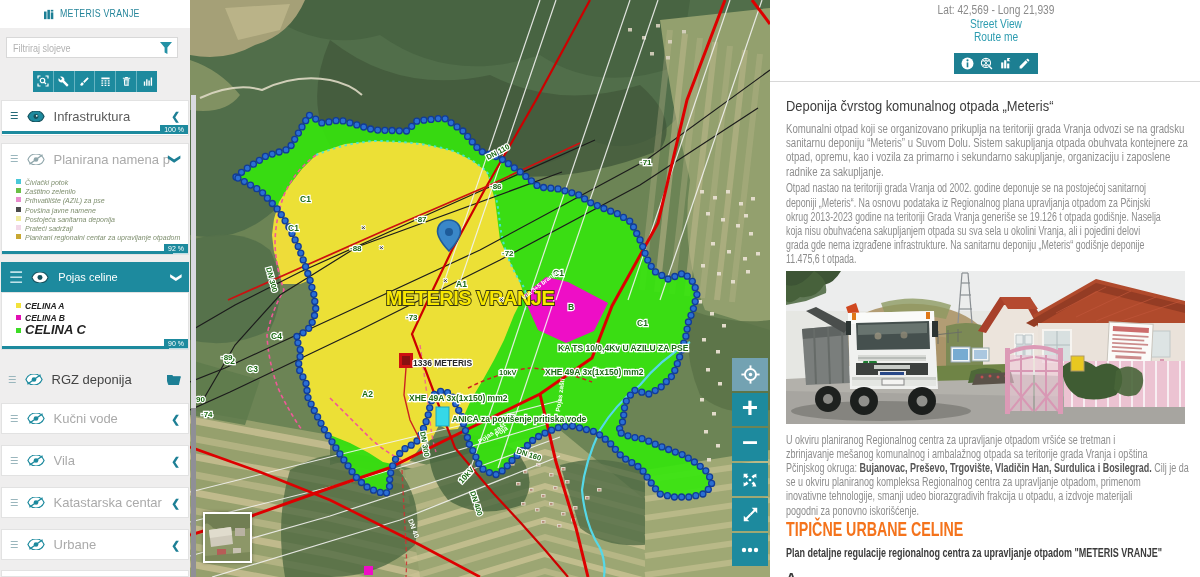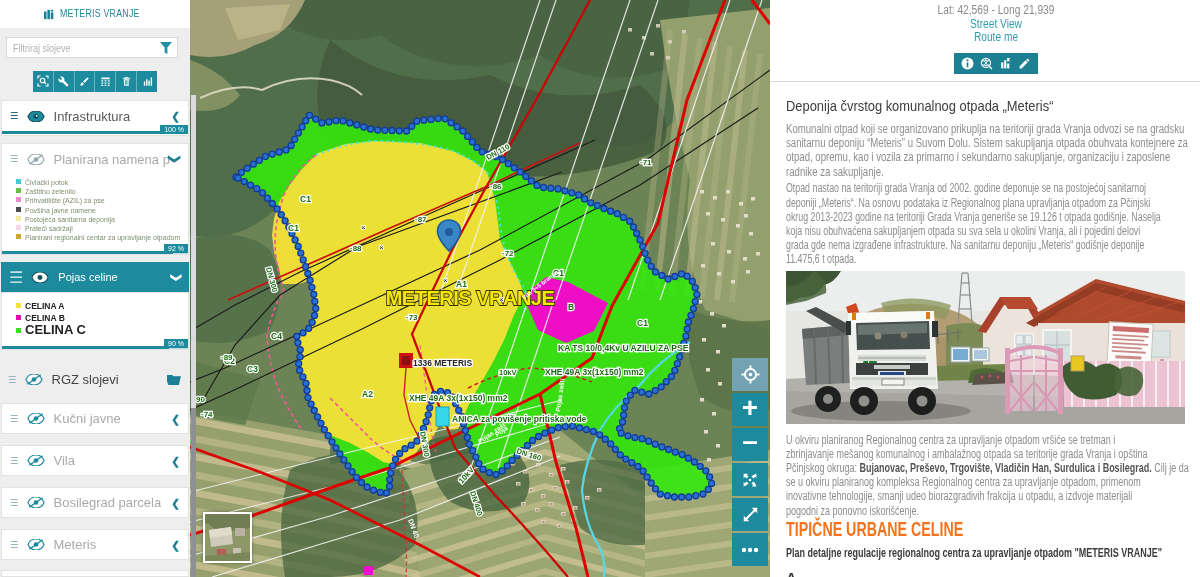--- a/index.html
+++ b/index.html
@@ -9,21 +9,21 @@
   #panel { position:absolute; left:770px; top:0; width:430px; height:577px; background:#fff; z-index:5;border-radius:31px; }
   .card { background:#fff; border:1px solid #e2e2e2; margin:0 1px 7px 1px; position:relative; }
   .lrow { display:flex; align-items:center; height:32px; padding:0 8px; }
   .lrow .ham { color:#256a78; font-size:9.5px; margin-right:8px; line-height:1; }
   .lrow .ttl { flex:1; font-size:13px; color:#5a5a5a; white-space:nowrap; overflow:hidden; }
   .lrow .ttl.off { color:#aaa; }
   .chev { color:#1d7f95; font-weight:bold; font-size:10.5px; }
   .slider { position:relative; height:3px; background:#b9dee6; margin:0; }
   .slider .fill { position:absolute; left:0; top:0; bottom:0; background:#1d8a9e; }
   .pct { position:absolute; right:0; bottom:1px; background:#1d8a9e; color:#fff; font-size:7px; padding:1px 4px; z-index:2; }
-  .legend { padding:2px 6px 8px 14px; }
+  .legend { padding:2px 6px 8px 14px;font-style:italic; }
   .legend div { font-size:7px; color:#7f8f6f; line-height:9.2px; white-space:nowrap; }
   .legend .sq { display:inline-block; width:5px; height:5px; margin-right:4px; vertical-align:1px; }
   .eyeicon { width:18px; height:11px; margin-right:9px; flex:none; }
 </style>
 </head>
 <body>
 
 <div id="sidebar">
 
   <div style="background:#fff;height:28px;text-align:center;padding-top:4px;padding-left:14px;">
@@ -142,36 +142,36 @@
     <div class="pct">90 %</div>
   </div>
 
   <div class="lrow" style="margin-top:16px;height:26px;">
     <span class="ham" style="color:#9ab6bd">☰</span>
     <svg class="eyeicon" viewBox="0 0 24 15">
         <path d="M12 0C7 0 2.7 3 1 7.5 2.7 12 7 15 12 15s9.3-3 11-7.5C21.3 3 17 0 12 0z" fill="#fff" stroke="#1d8a9e" stroke-width="1.6"></path>
         <circle cx="12" cy="7.5" r="3.2" fill="#1d8a9e"></circle>
         <line x1="3" y1="14" x2="21" y2="1" stroke="#1d8a9e" stroke-width="2"></line>
       </svg>
-    <span class="ttl" style="color:#444;">RGZ slojevi</span>
+    <span class="ttl" style="color:#444;">RGZ deponija</span>
     <svg width="15" height="12" viewBox="0 0 24 19">
         <path fill="#1d7f95" d="M0 3h8l2 3h12l-3 13H2z"></path>
         <path fill="#1d7f95" d="M0 3v15l3-10h18l1-3H10L8 3z"></path>
       </svg>
   </div>
 
   <div class="card" style="margin-top:11px;height:31px;">
     <div class="lrow" style="height:29px;">
       <span class="ham" style="color:#9ab6bd">☰</span>
       <svg class="eyeicon" viewBox="0 0 24 15">
           <path d="M12 0C7 0 2.7 3 1 7.5 2.7 12 7 15 12 15s9.3-3 11-7.5C21.3 3 17 0 12 0z" fill="#fff" stroke="#1d8a9e" stroke-width="1.6"></path>
           <circle cx="12" cy="7.5" r="3.2" fill="#1d8a9e"></circle>
           <line x1="3" y1="14" x2="21" y2="1" stroke="#1d8a9e" stroke-width="2"></line>
         </svg>
-      <span class="ttl off">Kučni javne</span>
+      <span class="ttl off">Kučni vode</span>
       <span class="chev">❮</span>
     </div>
   </div>
 
   <div class="card" style="margin-top:11px;height:31px;">
     <div class="lrow" style="height:29px;">
       <span class="ham" style="color:#9ab6bd">☰</span>
       <svg class="eyeicon" viewBox="0 0 24 15">
           <path d="M12 0C7 0 2.7 3 1 7.5 2.7 12 7 15 12 15s9.3-3 11-7.5C21.3 3 17 0 12 0z" fill="#fff" stroke="#1d8a9e" stroke-width="1.6"></path>
           <circle cx="12" cy="7.5" r="3.2" fill="#1d8a9e"></circle>
@@ -183,34 +183,34 @@
   </div>
 
   <div class="card" style="margin-top:11px;height:31px;">
     <div class="lrow" style="height:29px;">
       <span class="ham" style="color:#9ab6bd">☰</span>
       <svg class="eyeicon" viewBox="0 0 24 15">
           <path d="M12 0C7 0 2.7 3 1 7.5 2.7 12 7 15 12 15s9.3-3 11-7.5C21.3 3 17 0 12 0z" fill="#fff" stroke="#1d8a9e" stroke-width="1.6"></path>
           <circle cx="12" cy="7.5" r="3.2" fill="#1d8a9e"></circle>
           <line x1="3" y1="14" x2="21" y2="1" stroke="#1d8a9e" stroke-width="2"></line>
         </svg>
-      <span class="ttl off">Bosilegrad parcela</span>
+      <span class="ttl off">Katastarska centar</span>
       <span class="chev">❮</span>
     </div>
   </div>
 
   <div class="card" style="margin-top:11px;height:31px;">
     <div class="lrow" style="height:29px;">
       <span class="ham" style="color:#9ab6bd">☰</span>
       <svg class="eyeicon" viewBox="0 0 24 15">
           <path d="M12 0C7 0 2.7 3 1 7.5 2.7 12 7 15 12 15s9.3-3 11-7.5C21.3 3 17 0 12 0z" fill="#fff" stroke="#1d8a9e" stroke-width="1.6"></path>
           <circle cx="12" cy="7.5" r="3.2" fill="#1d8a9e"></circle>
           <line x1="3" y1="14" x2="21" y2="1" stroke="#1d8a9e" stroke-width="2"></line>
         </svg>
-      <span class="ttl off">Meteris</span>
+      <span class="ttl off">Urbane</span>
       <span class="chev">❮</span>
     </div>
   </div>
 
   <div class="card" style="margin-top:10px;height:7px;"></div>
 </div>
 
 <div id="map">
     <svg id="mapsvg" width="580" height="577" viewBox="190 0 580 577" xmlns="http://www.w3.org/2000/svg" style="display:block">
       <rect x="190" y="0" width="580" height="577" fill="#6c8455"></rect>

